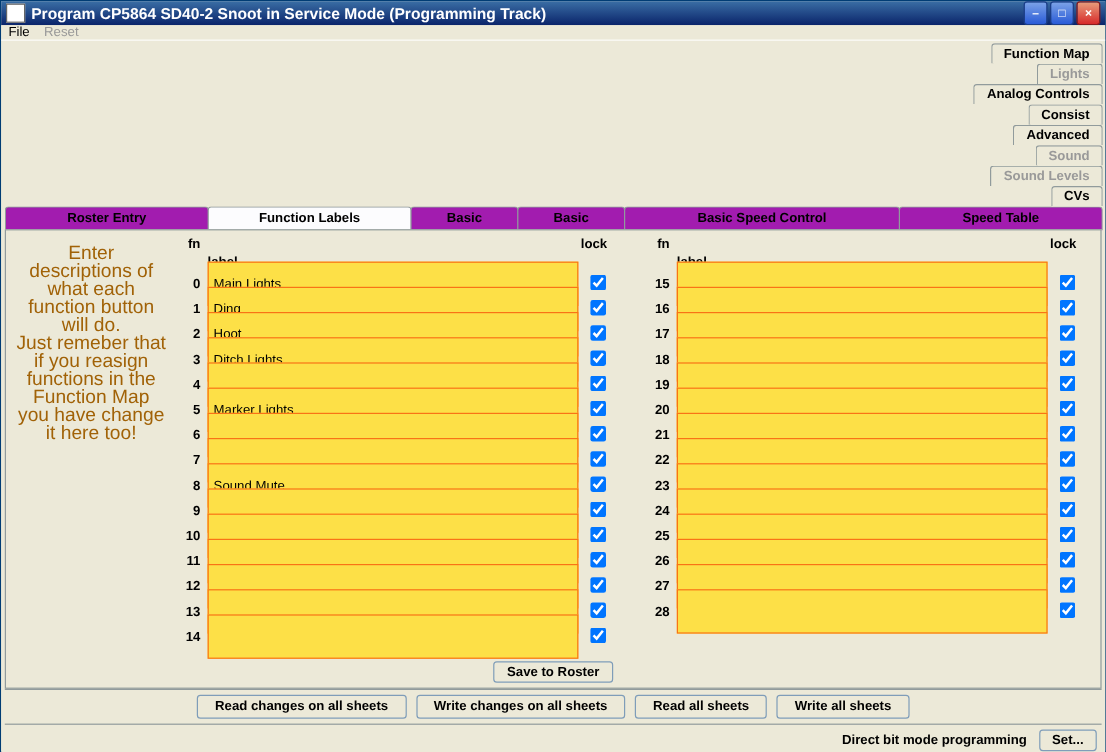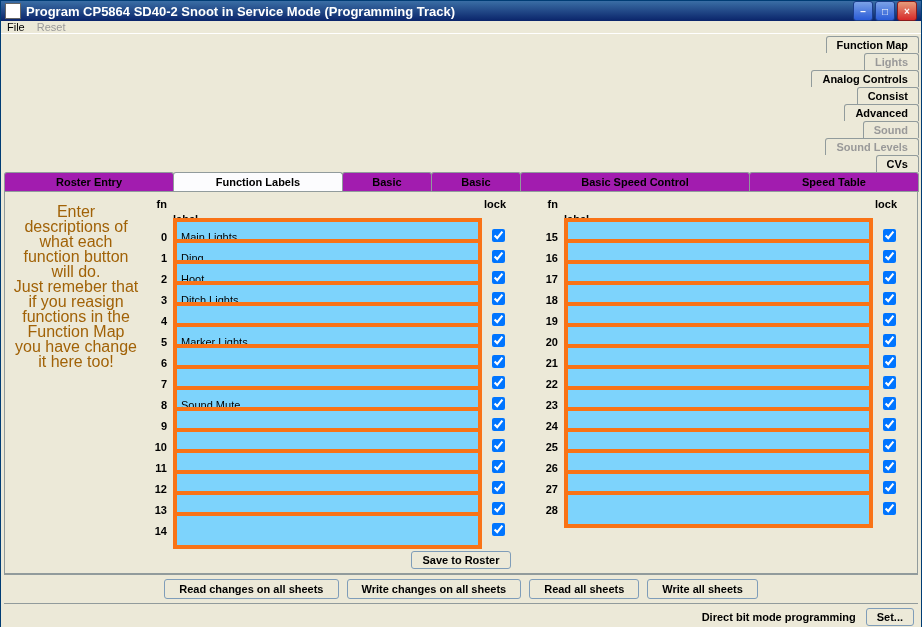--- a/index.html
+++ b/index.html
@@ -25,21 +25,21 @@
 .fn-area { flex: 1; display: flex; padding: 6px 8px; }
 .hint { width: 130px; color: #a16207; text-align: center; font-size: 16px; line-height: 15px; padding: 6px 4px 0 0; }
 .grid-wrap { flex: 1; display: flex; gap: 16px; }
 .grid-col { flex: 1; }
 .hdr-row { display: flex; font-weight: bold; font-size: 11px; margin-bottom: 1px; }
 .cell-fn { width: 30px; text-align: right; padding-right: 6px; }
 .cell-label { flex: 1; margin-top: 15px; }
 .cell-lock { width: 36px; text-align: left; padding-left: 2px; }
 .data-row { display: flex; align-items: center; height: 21px; }
 .data-row .cell-fn { font-weight: bold; }
-.data-row input[type=text] { flex: 1; height: 37px; border: 4px solid #f97316; background:#7dd3fc; font-family: inherit; font-size: 11px; padding: 0 4px; }
+.data-row input[type=text] { flex: 1; height: 37px; border: 1px solid #f97316; background:#fde047; font-family: inherit; font-size: 11px; padding: 0 4px; }
 .data-row input[type=checkbox] { margin-left: 8px; }
 .save-row { text-align: center; padding: 4px 0; }
 button.std { font-family: inherit; font-size: 11px; padding: 2px 10px; background: #ece9d8; border: 1px solid #7f9db9; border-radius: 3px; cursor: pointer; font-weight: bold; }
 .sheet-btns { border-top: 1px solid #919b9c; padding: 4px; display:flex; justify-content:center; gap: 8px; }
 .sheet-btns button { font-weight: bold; padding: 3px 14px; }
 .mode-row { border-top: 1px solid #919b9c; padding:4px; display:flex; justify-content:flex-end; align-items:center; gap:10px; font-weight:bold; }
 .status-row { border-top: 1px solid #919b9c; text-align: center; padding: 2px 0; font-weight: bold; }
 </style>
 </head>
 <body>

